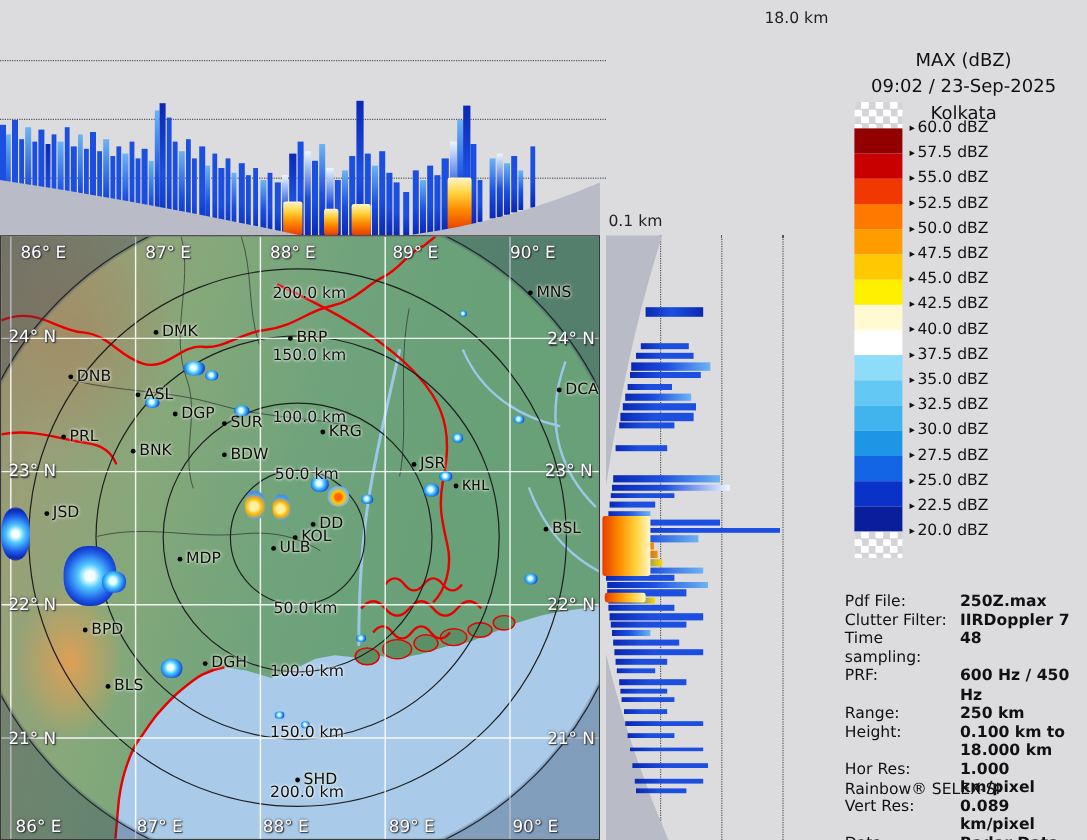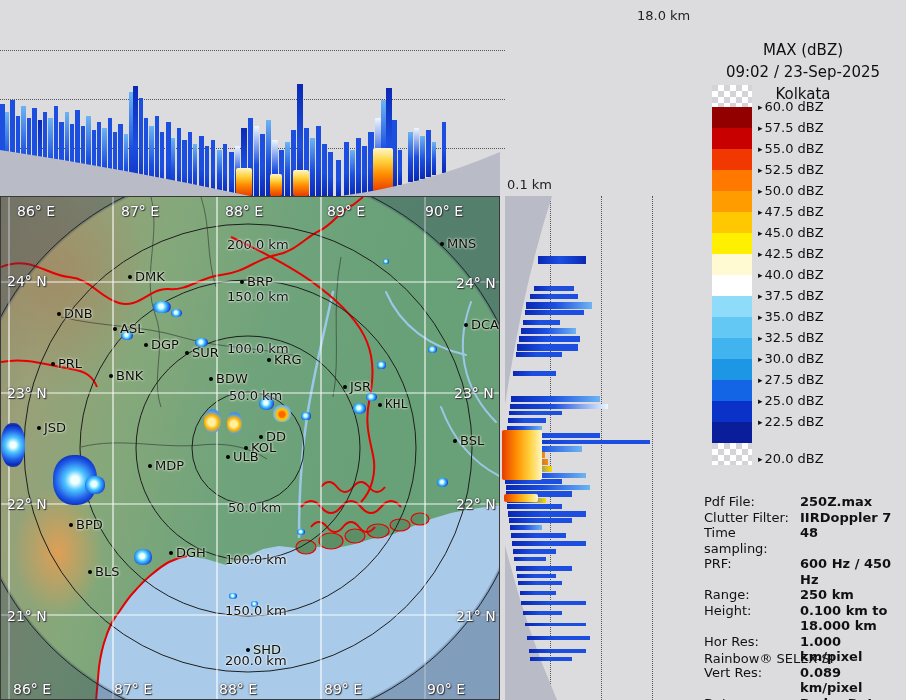--- a/index.html
+++ b/index.html
@@ -318,21 +318,21 @@
         <div class="ringlab" style="left: 224px; top: 355px;">100.0 km</div>
         <div class="ringlab" style="left: 224px; top: 406px;">150.0 km</div>
         <div class="ringlab" style="left: 224px; top: 456px;">200.0 km</div>
         <div class="station" style="left: 127px; top: 69px;"><span class="dot"></span><span class="lbl">DMK</span></div>
         <div class="station" style="left: 56px; top: 106px;"><span class="dot"></span><span class="lbl">DNB</span></div>
         <div class="station" style="left: 184px; top: 97px; margin-top: 48px;"><span class="dot"></span><span class="lbl">SUR</span></div>
         <div class="station" style="left: 112px; top: 121px;"><span class="dot"></span><span class="lbl">ASL</span></div>
         <div class="station" style="left: 143px; top: 137px;"><span class="dot"></span><span class="lbl">DGP</span></div>
         <div class="station" style="left: 50px; top: 156px;"><span class="dot"></span><span class="lbl">PRL</span></div>
         <div class="station" style="left: 108px; top: 168px;"><span class="dot"></span><span class="lbl">BNK</span></div>
-        <div class="station" style="left: 208px; top: 171px;"><span class="dot"></span><span class="lbl">BDW</span></div>
+        <div class="station" style="left: 184px; top: 171px;"><span class="dot"></span><span class="lbl">BDW</span></div>
         <div class="station" style="left: 239px; top: 74px;"><span class="dot"></span><span class="lbl">BRP</span></div>
         <div class="station" style="left: 266px; top: 152px;"><span class="dot"></span><span class="lbl">KRG</span></div>
         <div class="station" style="left: 439px; top: 36px;"><span class="dot"></span><span class="lbl">MNS</span></div>
         <div class="station" style="left: 463px; top: 117px;"><span class="dot"></span><span class="lbl">DCA</span></div>
         <div class="station" style="left: 342px; top: 179px;"><span class="dot"></span><span class="lbl">JSR</span></div>
         <div class="station" style="left: 377px; top: 199px; font-family: Liberation Mono, monospace;"><span class="dot"></span><span class="lbl">KHL</span></div>
         <div class="station" style="left: 452px; top: 233px;"><span class="dot"></span><span class="lbl">BSL</span></div>
         <div class="station" style="left: 258px; top: 229px;"><span class="dot"></span><span class="lbl">DD</span></div>
         <div class="station" style="left: 243px; top: 240px;"><span class="dot"></span><span class="lbl">KOL</span></div>
         <div class="station" style="left: 225px; top: 249px;"><span class="dot"></span><span class="lbl">ULB</span></div>
@@ -380,21 +380,21 @@
       <div class="llab" style="top: 140px;"><span class="arr">▸</span>45.0 dBZ</div>
       <div class="llab" style="top: 161px;"><span class="arr">▸</span>42.5 dBZ</div>
       <div class="llab" style="top: 182px;"><span class="arr">▸</span>40.0 dBZ</div>
       <div class="llab" style="top: 203px;"><span class="arr">▸</span>37.5 dBZ</div>
       <div class="llab" style="top: 224px;"><span class="arr">▸</span>35.0 dBZ</div>
       <div class="llab" style="top: 245px;"><span class="arr">▸</span>32.5 dBZ</div>
       <div class="llab" style="top: 266px;"><span class="arr">▸</span>30.0 dBZ</div>
       <div class="llab" style="top: 287px;"><span class="arr">▸</span>27.5 dBZ</div>
       <div class="llab" style="top: 308px;"><span class="arr">▸</span>25.0 dBZ</div>
       <div class="llab" style="top: 329px;"><span class="arr">▸</span>22.5 dBZ</div>
-      <div class="llab" style="top: 366px;"><span class="arr">▸</span>20.0 dBZ</div>
+      <div class="llab" style="top: 350px;"><span class="arr">▸</span>20.0 dBZ</div>
     </div>
 
   <div id="info" class="abs">
       <div class="irow">
         <div class="k">Pdf File:</div>
         <div class="v">250Z.max</div>
       </div>
       <div class="irow">
         <div class="k">Clutter Filter:</div>
         <div class="v">IIRDoppler 7</div>

